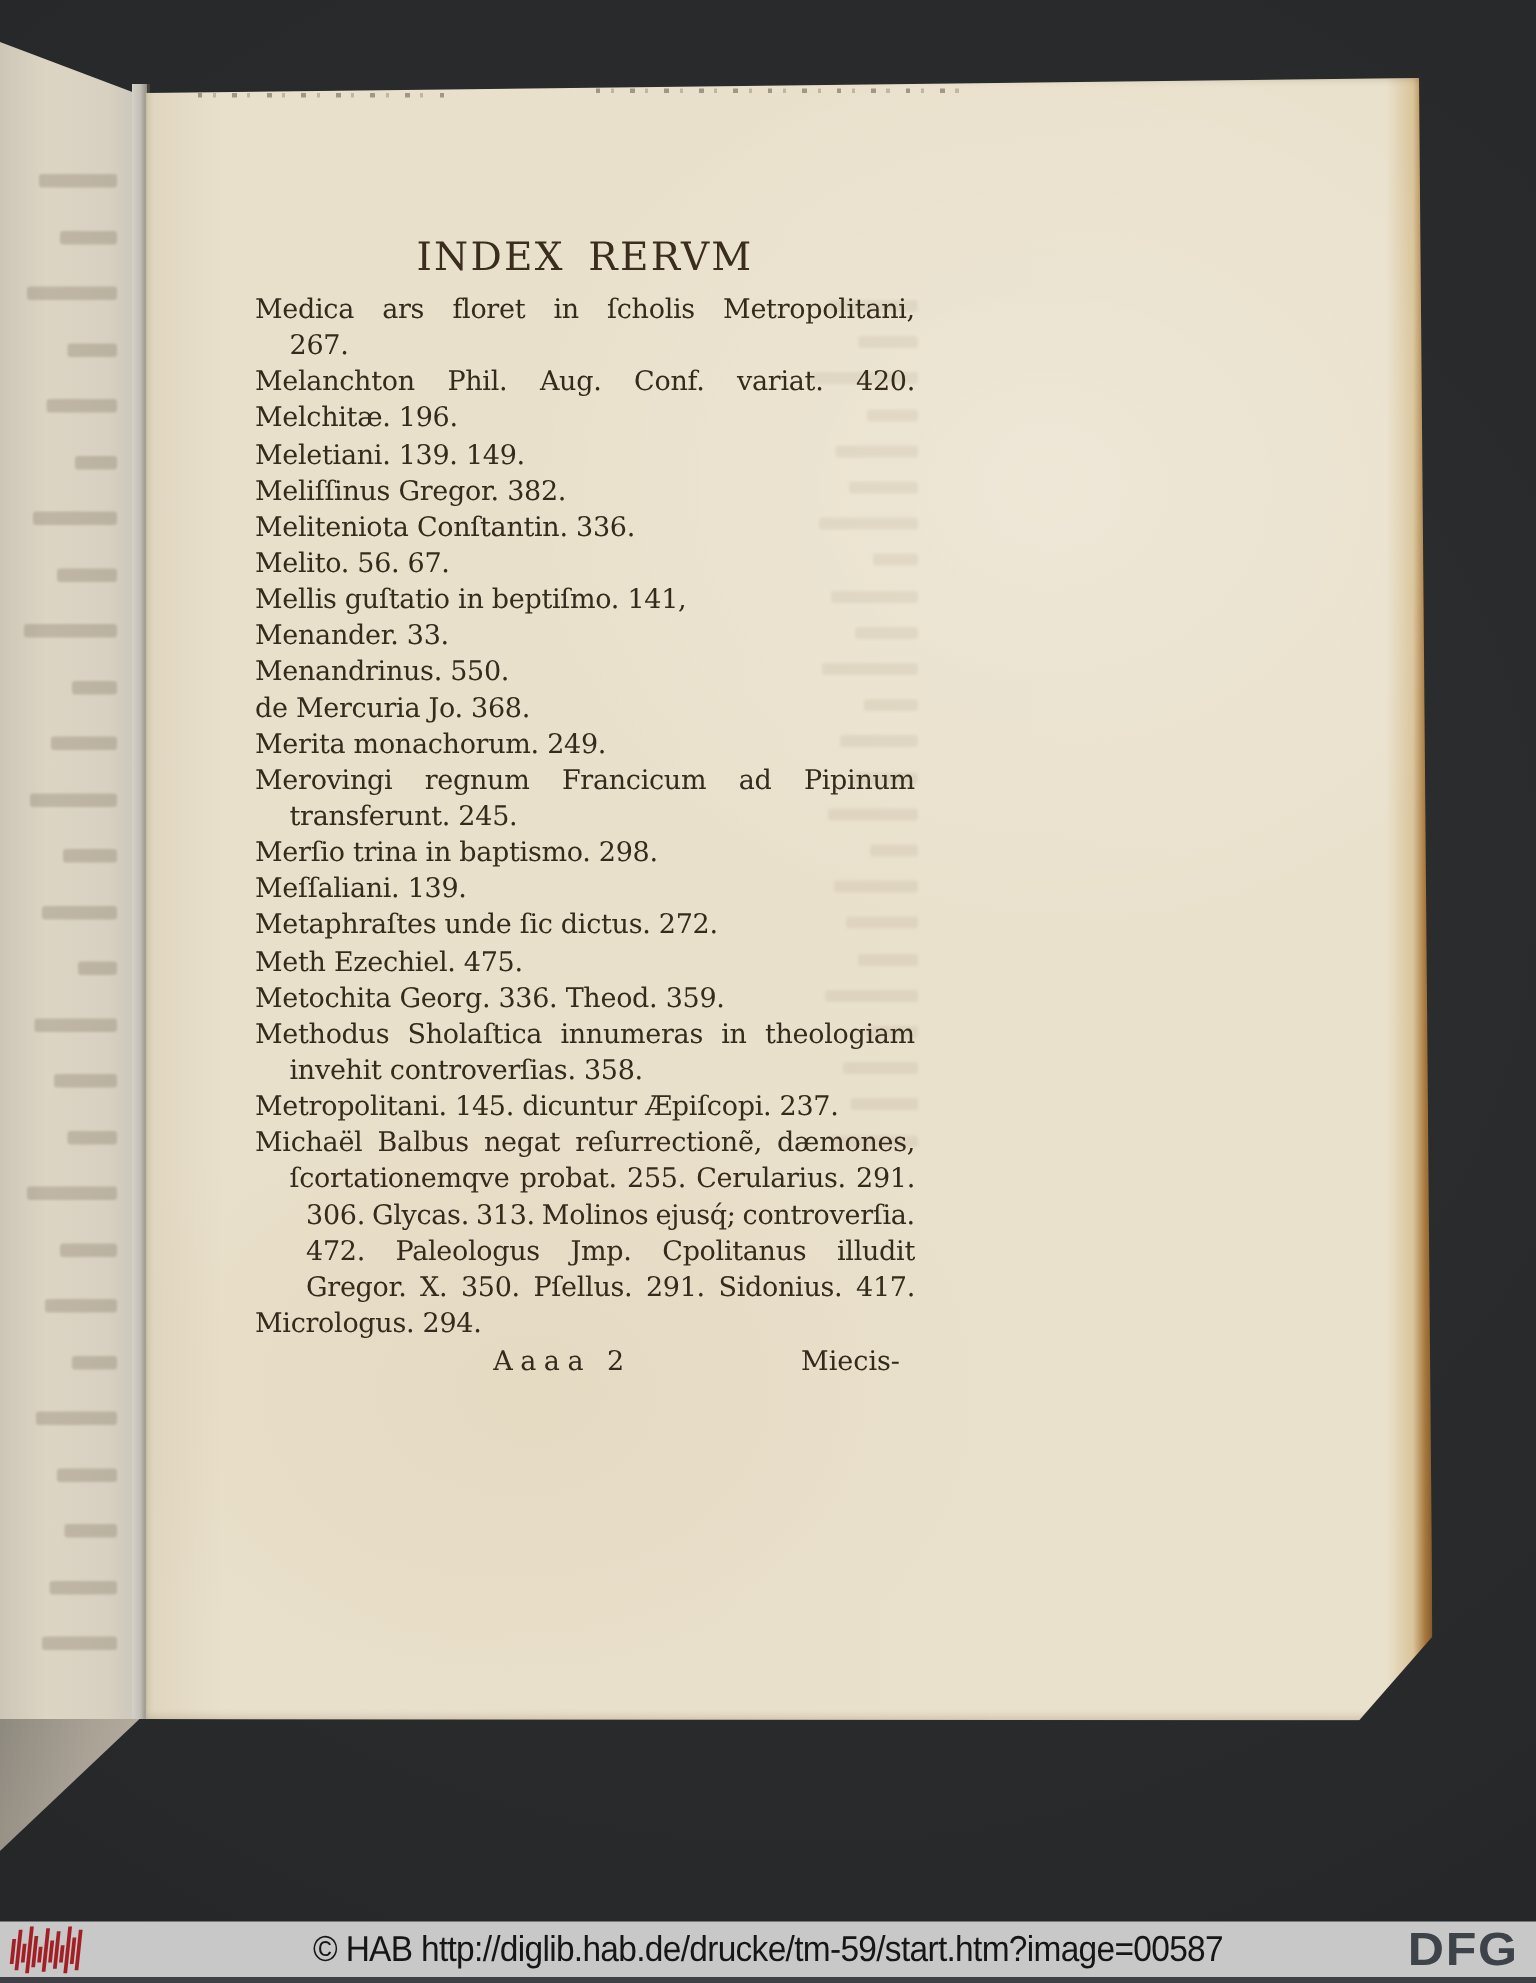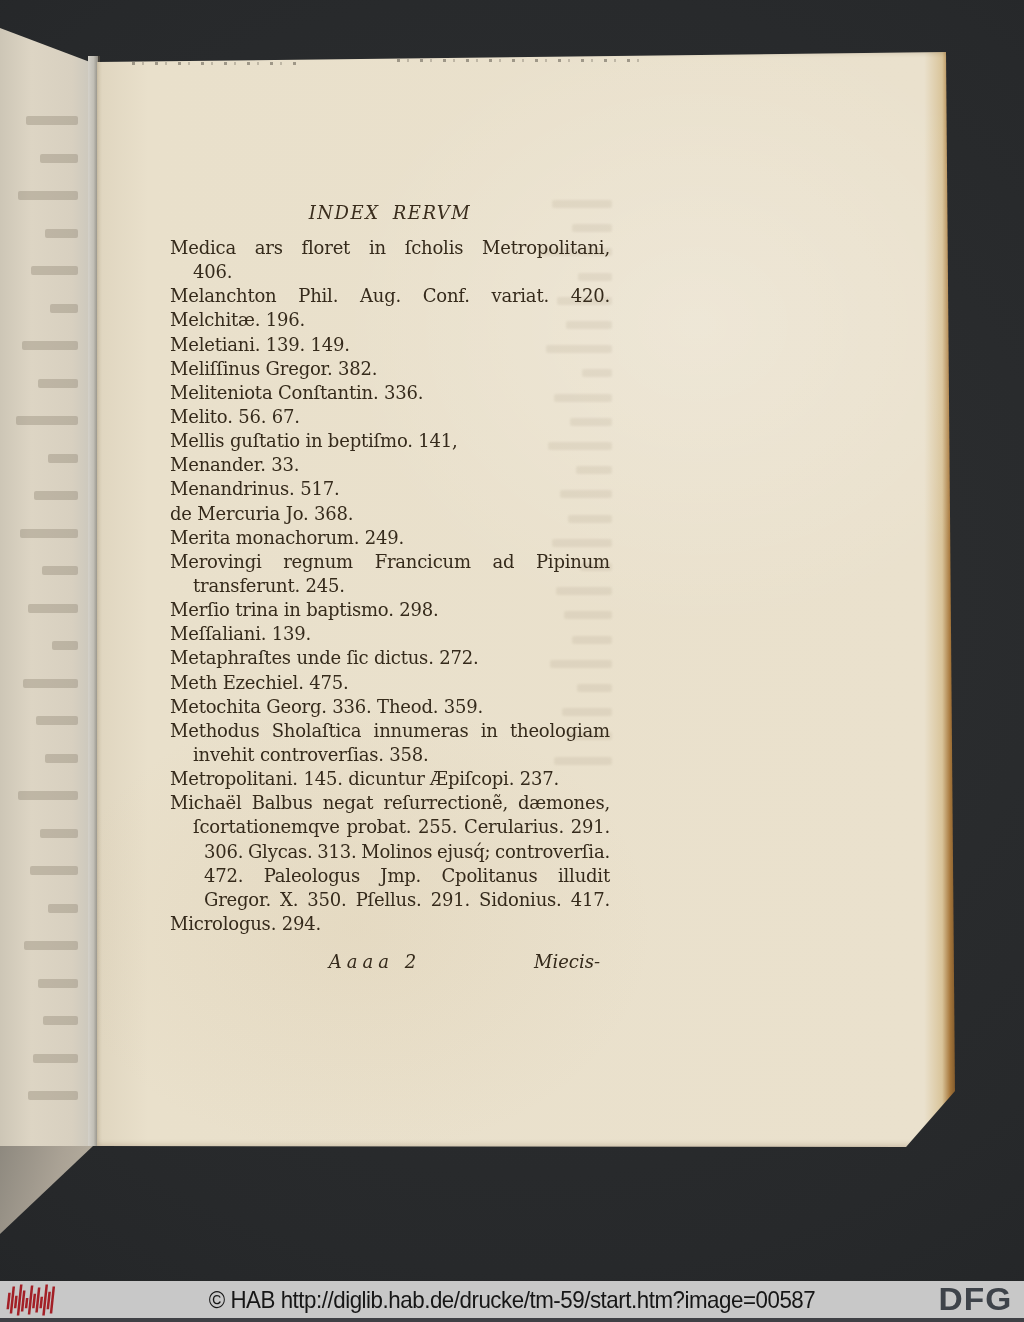--- a/index.html
+++ b/index.html
@@ -45,32 +45,32 @@
     background:repeating-linear-gradient(90deg, rgba(40,35,28,.7) 0 3px, transparent 3px 10px, rgba(40,35,28,.4) 10px 12px, transparent 12px 23px);}
   .sp1{left:35px;top:12px;width:170px;}
   .sp2{left:300px;top:9px;width:250px;}
   .ghost-col i{
     position:absolute;display:block;height:8px;border-radius:2px;
     background:#6f5f44;opacity:.09;filter:blur(1px);
   }
   
   .textblock{position:absolute;left:73px;top:105px;width:440px;}
   .title{
-    font-style:italic;font-size:18px;letter-spacing:1.5px;text-align:center;
-    height:40px;line-height:34px;color:#3a2d1d;word-spacing:6px;margin-top:41px;
+    font-size:26px;letter-spacing:1.5px;text-align:center;
+    height:40px;line-height:34px;color:#3a2d1d;word-spacing:6px;
   }
   .lines{position:relative;}
   .line{
     height:24.15px;line-height:24.15px;font-size:18px;letter-spacing:-0.2px;
     white-space:nowrap;color:#352a1b;
   }
   .i1{padding-left:23px;}
   .i2{padding-left:34px;}
   .just{display:flex;justify-content:space-between;white-space:normal;}
-  .sigrow{position:relative;height:24px;margin-top:15px;font-size:18px;color:#352a1b;font-style:italic;}
+  .sigrow{position:relative;height:24px;margin-top:2px;font-size:18px;color:#352a1b;}
   .sig{position:absolute;left:0;right:30px;text-align:center;letter-spacing:5px;}
   .catch{position:absolute;right:10px;}
   
   .footer{
     position:absolute;left:0;top:1281px;width:1024px;height:41px;box-sizing:border-box;
     background:#c8c8c8;border-bottom:4px solid #3f4045;
     font-family:"Liberation Sans", sans-serif;
   }
   .hab-logo{position:absolute;left:6px;top:3px;}
   .copy{
@@ -128,37 +128,37 @@
       <div class="title">INDEX RERVM</div>
       <div class="lines">
           <div class="line i0 just">
             <span>Medica</span>
             <span>ars</span>
             <span>floret</span>
             <span>in</span>
             <span>ſcholis</span>
             <span>Metropolitani,</span>
           </div>
-          <div class="line i1">406.</div>
+          <div class="line i1">267.</div>
           <div class="line i0 just">
             <span>Melanchton</span>
             <span>Phil.</span>
             <span>Aug.</span>
             <span>Conf.</span>
             <span>variat.</span>
             <span>420.</span>
           </div>
           <div class="line i0">Melchitæ. 196.</div>
           <div class="line i0">Meletiani. 139. 149.</div>
           <div class="line i0">Meliſſinus Gregor. 382.</div>
           <div class="line i0">Meliteniota Conſtantin. 336.</div>
           <div class="line i0">Melito. 56. 67.</div>
           <div class="line i0">Mellis guſtatio in beptiſmo. 141,</div>
           <div class="line i0">Menander. 33.</div>
-          <div class="line i0">Menandrinus. 517.</div>
+          <div class="line i0">Menandrinus. 550.</div>
           <div class="line i0">de Mercuria Jo. 368.</div>
           <div class="line i0">Merita monachorum. 249.</div>
           <div class="line i0 just">
             <span>Merovingi</span>
             <span>regnum</span>
             <span>Francicum</span>
             <span>ad</span>
             <span>Pipinum</span>
           </div>
           <div class="line i1">transferunt. 245.</div>

